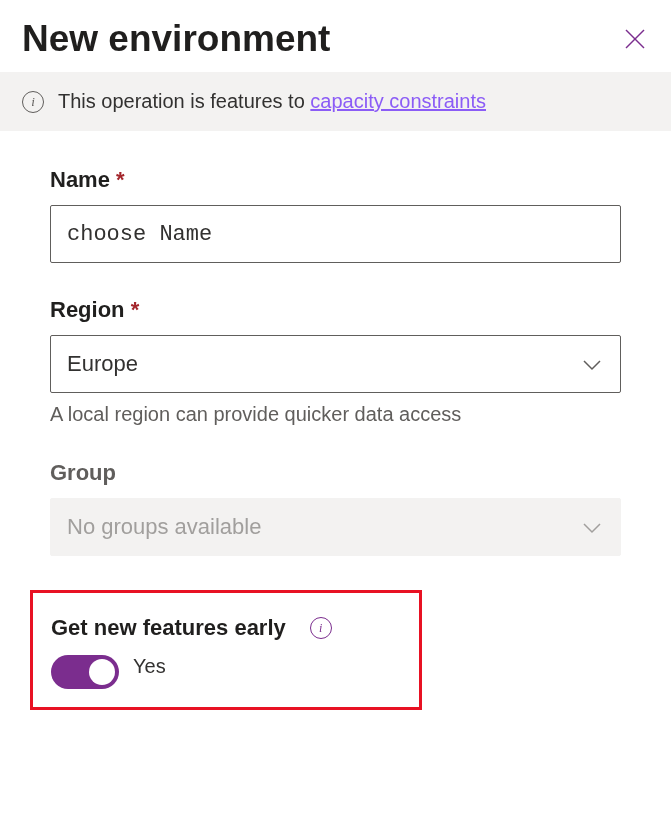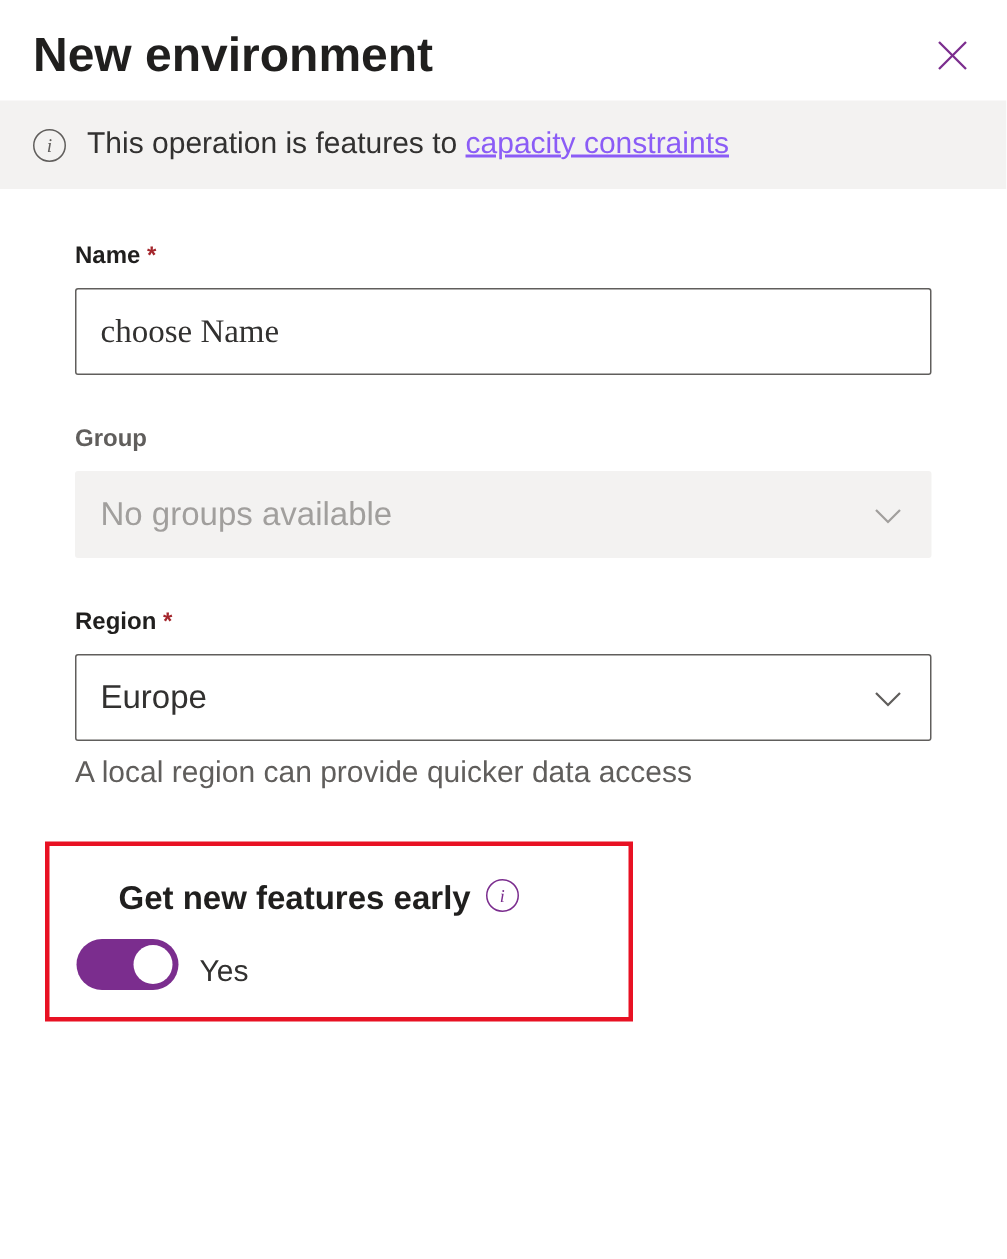--- a/index.html
+++ b/index.html
@@ -9,21 +9,21 @@
       width: 671px;
       background: #fff;
     }
     .header {
       display: flex;
       align-items: center;
       justify-content: space-between;
       padding: 18px 22px 12px 22px;
     }
     .header h1 {
-      font-size: 32px;
+      font-size: 37px;
       font-weight: 600;
       color: #201f1e;
     }
     .close-btn {
       width: 28px; height: 28px;
       display: flex; align-items: center; justify-content: center;
       cursor: pointer;
       color: #7b2d8e;
     }
     .info-bar {
@@ -50,38 +50,38 @@
     }
     .info-bar a {
       color: #8b5cf6;
       text-decoration: underline;
     }
     .form {
       padding: 36px 50px 20px 50px;
     }
     .field { margin-bottom: 34px; }
     .label {
-      font-size: 16px;
+      font-size: 22px;
       font-weight: 600;
       color: #201f1e;
       margin-bottom: 12px;
       display: block;
     }
     .label.disabled { color: #605e5c; font-weight: 600; }
     .required { color: #a4262c; }
     .text-input {
       width: 100%;
       height: 58px;
       padding: 0 16px;
       font-size: 22px;
       border: 1px solid #605e5c;
       border-radius: 2px;
       background: #fff;
       color: #323130;
-      font-family: Liberation Serif, serif;
+      font-family: Liberation Mono, monospace;
     }
     .select-box {
       width: 100%;
       height: 58px;
       padding: 0 48px 0 16px;
       font-size: 22px;
       border: 1px solid #605e5c;
       border-radius: 2px;
       background: #fff;
       color: #323130;
@@ -109,45 +109,44 @@
       margin-top: 10px;
     }
     .highlight-box {
       border: 3px solid #e81123;
       padding: 22px 18px 18px 18px;
       width: 392px;
       margin-left: -20px;
     }
     .feature-label-row {
       display: flex;
-      align-items: flex-start;
-      gap: 10px;
+      align-items: center;
+      gap: 24px;
       margin-bottom: 14px;
-      margin-left: 28px;
     }
     .feature-label {
       font-size: 22px;
       font-weight: 600;
       color: #201f1e;
     }
     .small-info-icon {
       width: 22px; height: 22px;
       border: 1.5px solid #7b2d8e;
       border-radius: 50%;
       display: inline-flex;
       align-items: center;
       justify-content: center;
       font-family: Georgia, serif;
       font-style: italic;
       font-size: 12px;
       color: #7b2d8e;
     }
     .toggle-row {
       display: flex;
-      align-items: flex-end;
+      align-items: flex-start;
       gap: 14px;
     }
     .toggle {
       width: 68px; height: 34px;
       background: #7b2d8e;
       border-radius: 17px;
       position: relative;
       cursor: pointer;
     }
     .toggle-knob {
@@ -184,50 +183,50 @@
 </div>
 
 <div class="form">
 
   <div class="field">
     <label class="label">
       <span>Name</span>
       <span class="required">*</span>
     </label>
     <input class="text-input" type="text" value="choose Name" style="">
-  </div>
-
-  <div class="field">
-    <label class="label disabled">Group</label>
-    <div class="select-box disabled">
-      <span>No groups available</span>
-      <span class="chevron">
-        <svg width="20" height="12" viewBox="0 0 20 12">
-            <polyline points="2,2 10,10 18,2" fill="none" stroke="#a19f9d" stroke-width="1.5"></polyline>
-          </svg>
-      </span>
-    </div>
   </div>
 
   <div class="field">
     <label class="label">
       <span>Region</span>
       <span class="required">*</span>
     </label>
     <div class="select-box">
       <span>Europe</span>
       <span class="chevron">
         <svg width="20" height="12" viewBox="0 0 20 12">
             <polyline points="2,2 10,10 18,2" fill="none" stroke="#605e5c" stroke-width="1.5"></polyline>
           </svg>
       </span>
     </div>
     <div class="helper">A local region can provide quicker data access</div>
   </div>
 
+  <div class="field">
+    <label class="label disabled">Group</label>
+    <div class="select-box disabled">
+      <span>No groups available</span>
+      <span class="chevron">
+        <svg width="20" height="12" viewBox="0 0 20 12">
+            <polyline points="2,2 10,10 18,2" fill="none" stroke="#a19f9d" stroke-width="1.5"></polyline>
+          </svg>
+      </span>
+    </div>
+  </div>
+
   <div class="highlight-box">
     <div class="feature-label-row">
       <span class="feature-label">Get new features early</span>
       <span class="small-info-icon">i</span>
     </div>
     <div class="toggle-row">
       <div class="toggle">
         <div class="toggle-knob"></div>
       </div>
       <span class="toggle-text">Yes</span>

